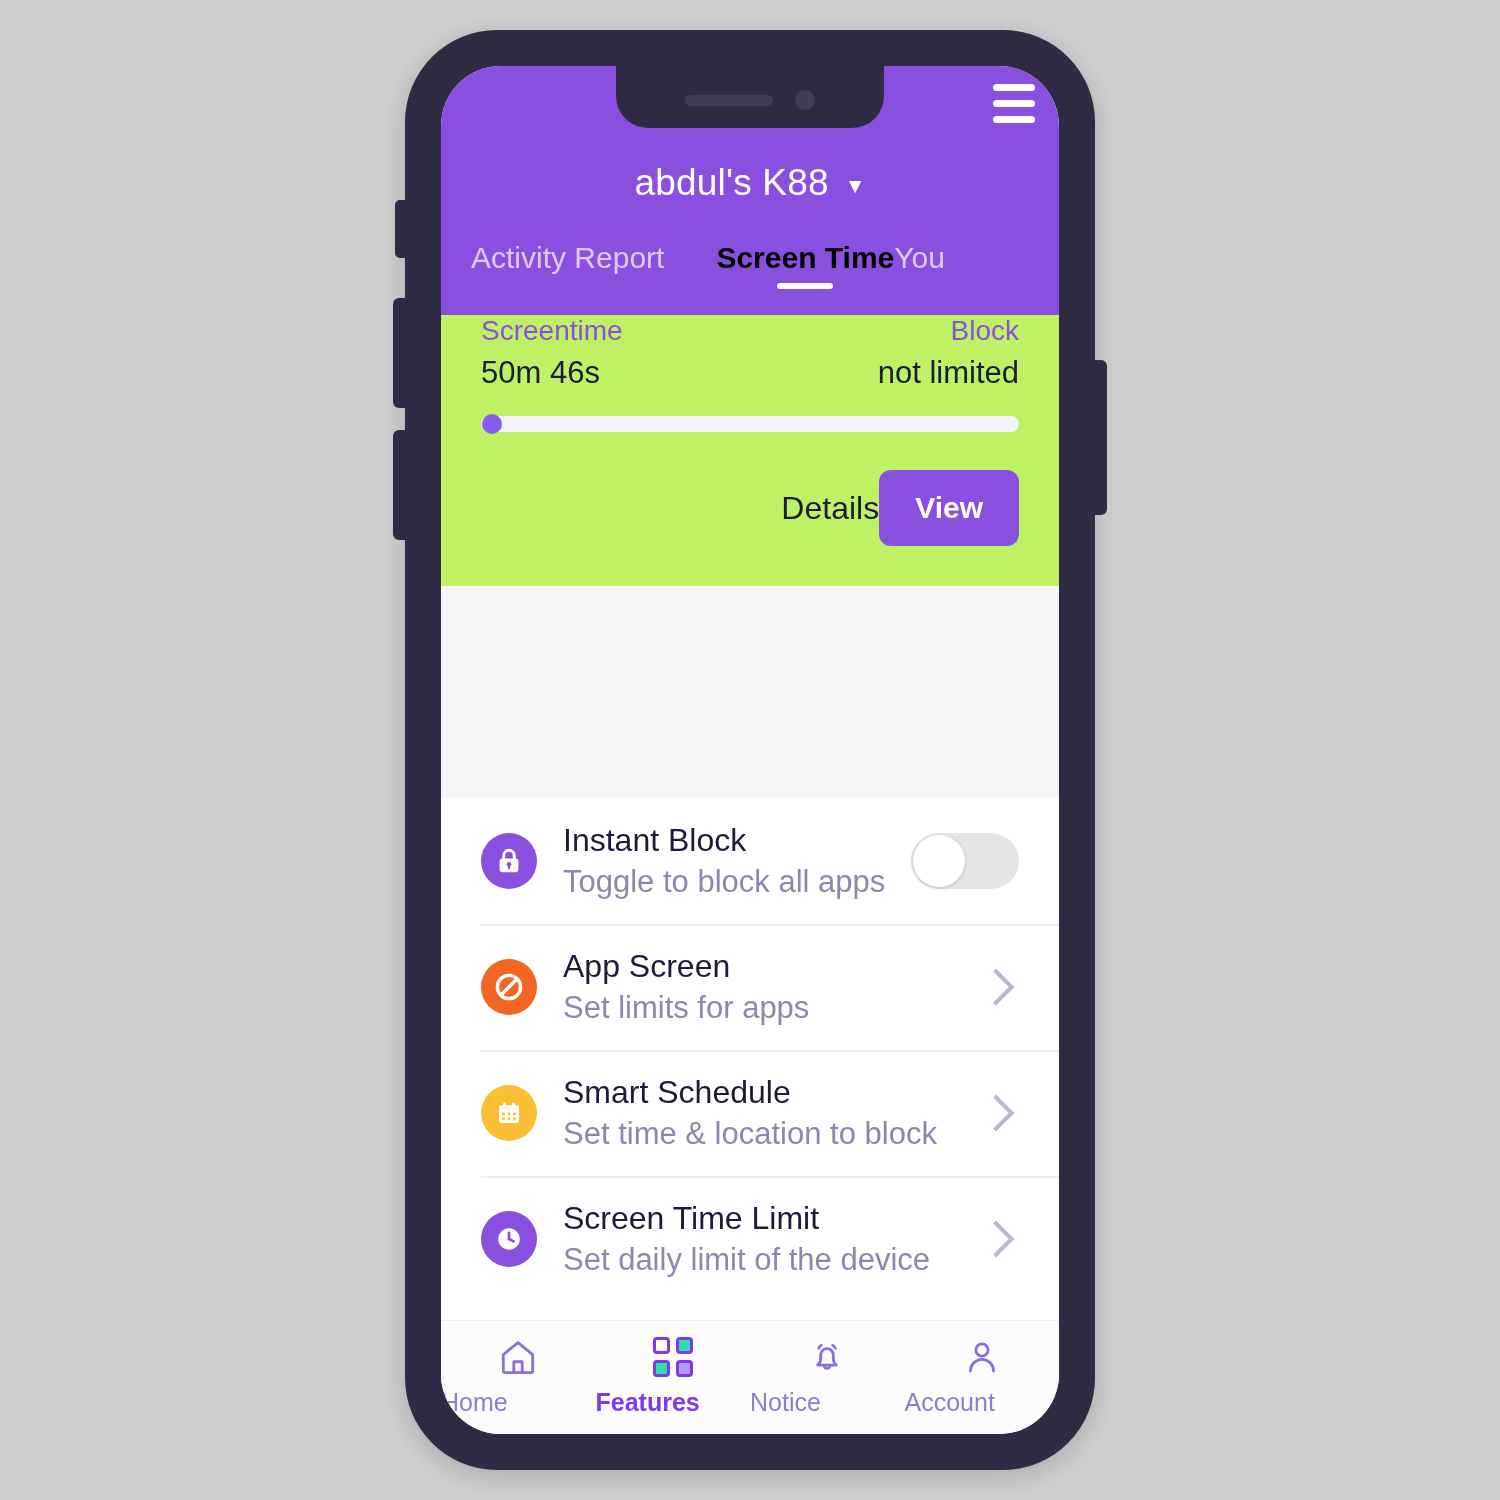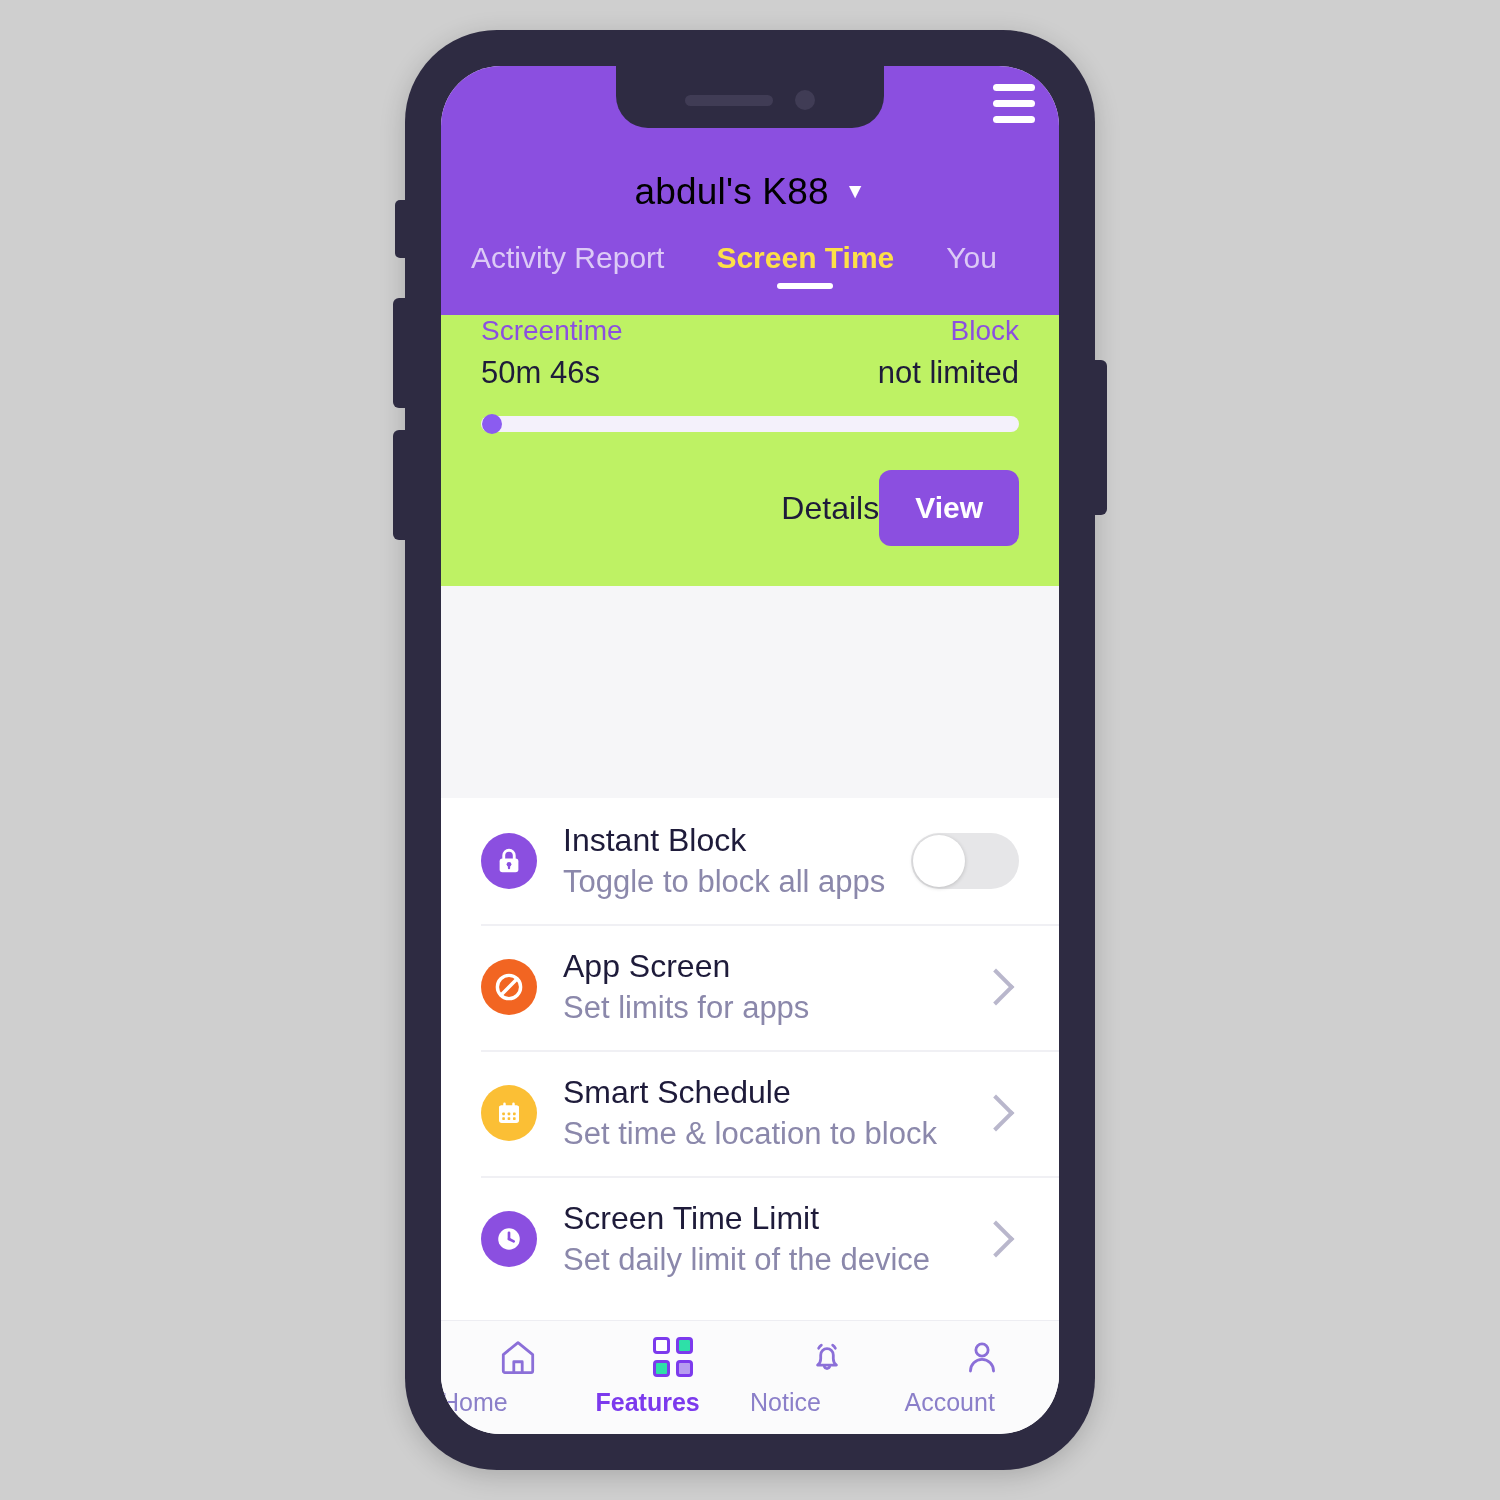--- a/index.html
+++ b/index.html
@@ -91,24 +91,23 @@
     position: absolute;
     top: 96px;
     left: 0;
     right: 0;
     display: flex;
     align-items: center;
     justify-content: center;
     gap: 16px;
   }
   #device-title {
-    color: #000000;
+    color: #ffffff;
     font-size: 37px;
     letter-spacing: 0.2px;
-    margin-top: 9px;
   }
   #device-caret {
     color: #ffffff;
     font-size: 21px;
     line-height: 1;
     margin-top: 5px;
   }
 
   
   #tab-row {
@@ -123,36 +122,36 @@
     overflow: hidden;
   }
   .tab {
     position: relative;
     color: rgba(255,255,255,0.70);
     font-size: 30px;
     white-space: nowrap;
     padding: 0 0 14px 0;
   }
   .tab.active {
-    color: #fde047;
+    color: #000000;
     font-weight: bold;
   }
   .tab-underline {
     position: absolute;
     left: 50%;
     transform: translateX(-50%);
     bottom: 0;
     width: 56px;
     height: 6px;
     border-radius: 3px;
     background: #ffffff;
   }
   #tab-activity { margin-left: 30px; }
   #tab-screentime { margin-left: 52px; }
-  #tab-youtube { margin-left: 52px; }
+  #tab-youtube { }
 
   #hamburger-btn {
     position: absolute;
     right: 18px;
     top: 12px;
     width: 58px;
     height: 50px;
     background: #8b4fe0;
     display: flex;
     flex-direction: column;

